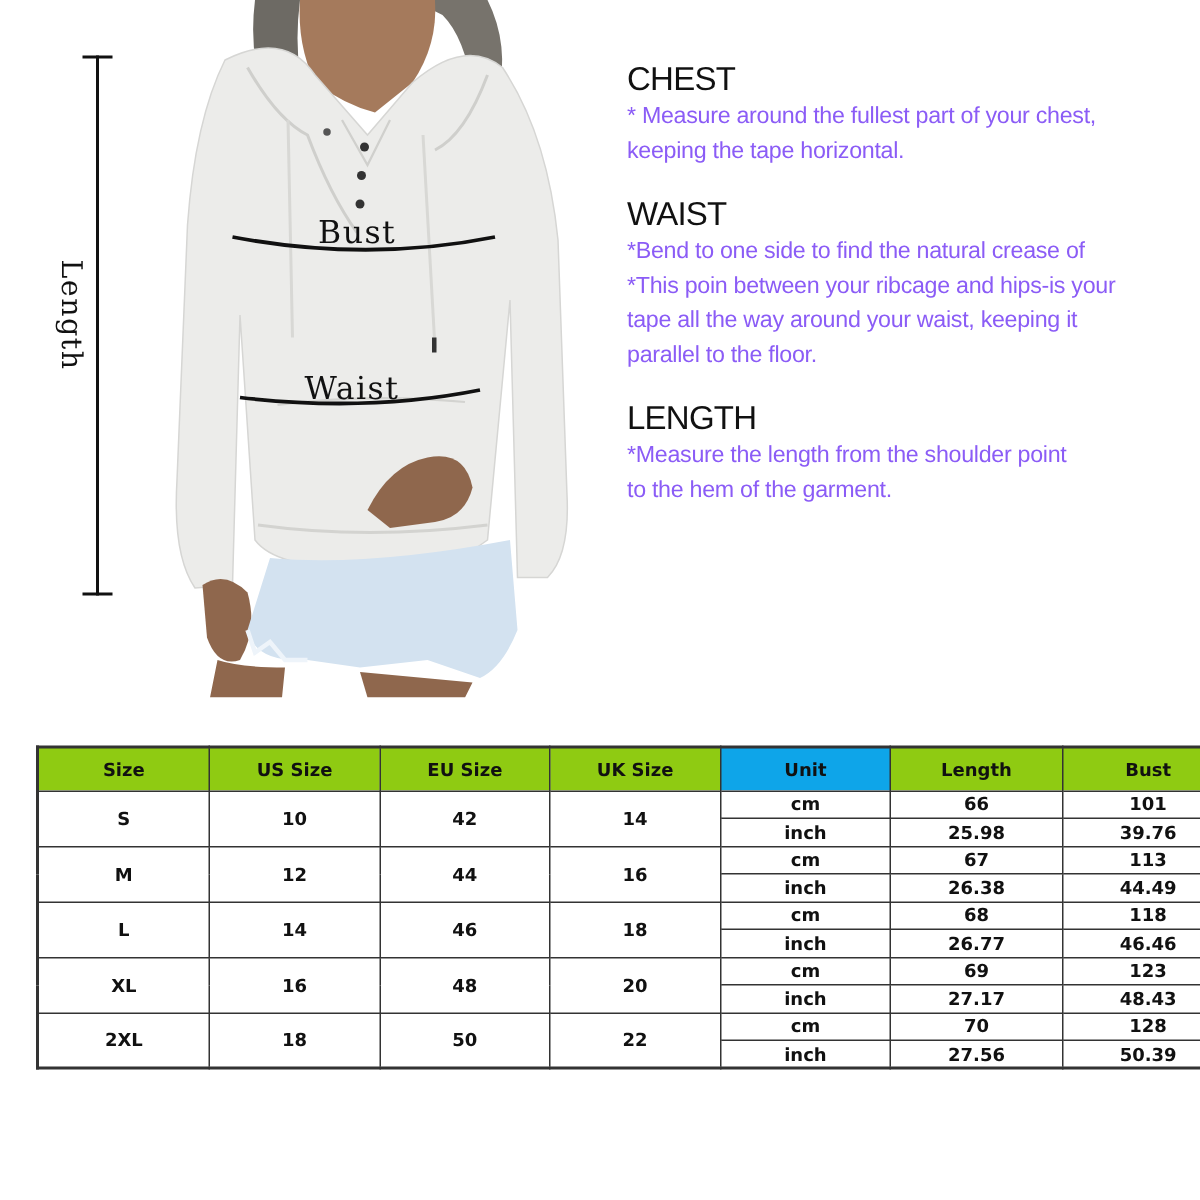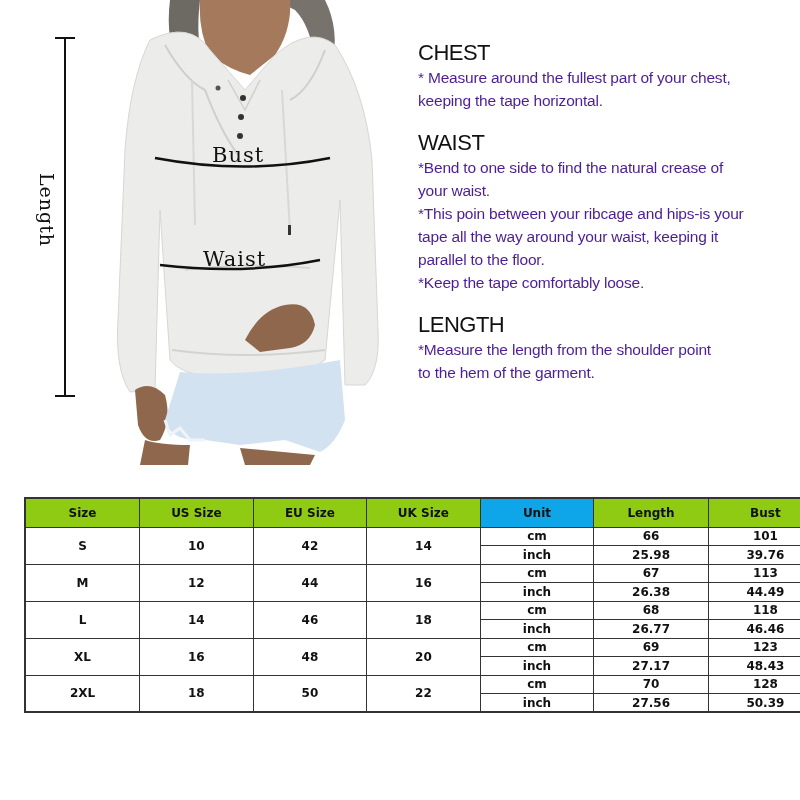--- a/index.html
+++ b/index.html
@@ -29,21 +29,21 @@
     font-family: "DejaVu Serif", "Liberation Serif", serif;
     font-size: 21px; letter-spacing: 1px; color: #111;
   }
   .bust-label { left: 212px; top: 143px; }
   .waist-label { left: 203px; top: 247px; }
 
   
   .instructions { position: absolute; left: 418px; top: 40px; width: 375px; }
   .sec { margin-bottom: 18px; }
   .sec h2 { font-family: "Liberation Sans", sans-serif; font-weight: normal; font-size: 22px; letter-spacing: -0.5px; line-height: 26px; color: #111; }
-  .sec p { font-family: "Liberation Sans", sans-serif; font-size: 15.5px; line-height: 23px; color: #4c1d95; letter-spacing: -0.2px; }
+  .sec p { font-family: "Liberation Sans", sans-serif; font-size: 15.5px; line-height: 23px; color: #8b5cf6; letter-spacing: -0.2px; }
 
   
   .size-table {
     position: absolute; left: 24px; top: 497px;
     width: 800px; border-collapse: collapse;
     font-family: "DejaVu Sans", "Liberation Sans", sans-serif;
     font-weight: bold; font-size: 12px; color: #111;
     border: 2px solid #333;
   }
   .size-table th {
@@ -108,25 +108,23 @@
 
 <div class="instructions">
   <div class="sec">
     <h2>CHEST</h2>
     <p>* Measure around the fullest part of your chest,</p>
     <p>keeping the tape horizontal.</p>
   </div>
   <div class="sec">
     <h2>WAIST</h2>
     <p>*Bend to one side to find the natural crease of</p>
-    <p>your waist.</p>
     <p>*This poin between your ribcage and hips-is your</p>
     <p>tape all the way around your waist, keeping it</p>
     <p>parallel to the floor.</p>
-    <p>*Keep the tape comfortably loose.</p>
   </div>
   <div class="sec">
     <h2>LENGTH</h2>
     <p>*Measure the length from the shoulder point</p>
     <p>to the hem of the garment.</p>
   </div>
 </div>
 
 <table class="size-table">
   <colgroup>

